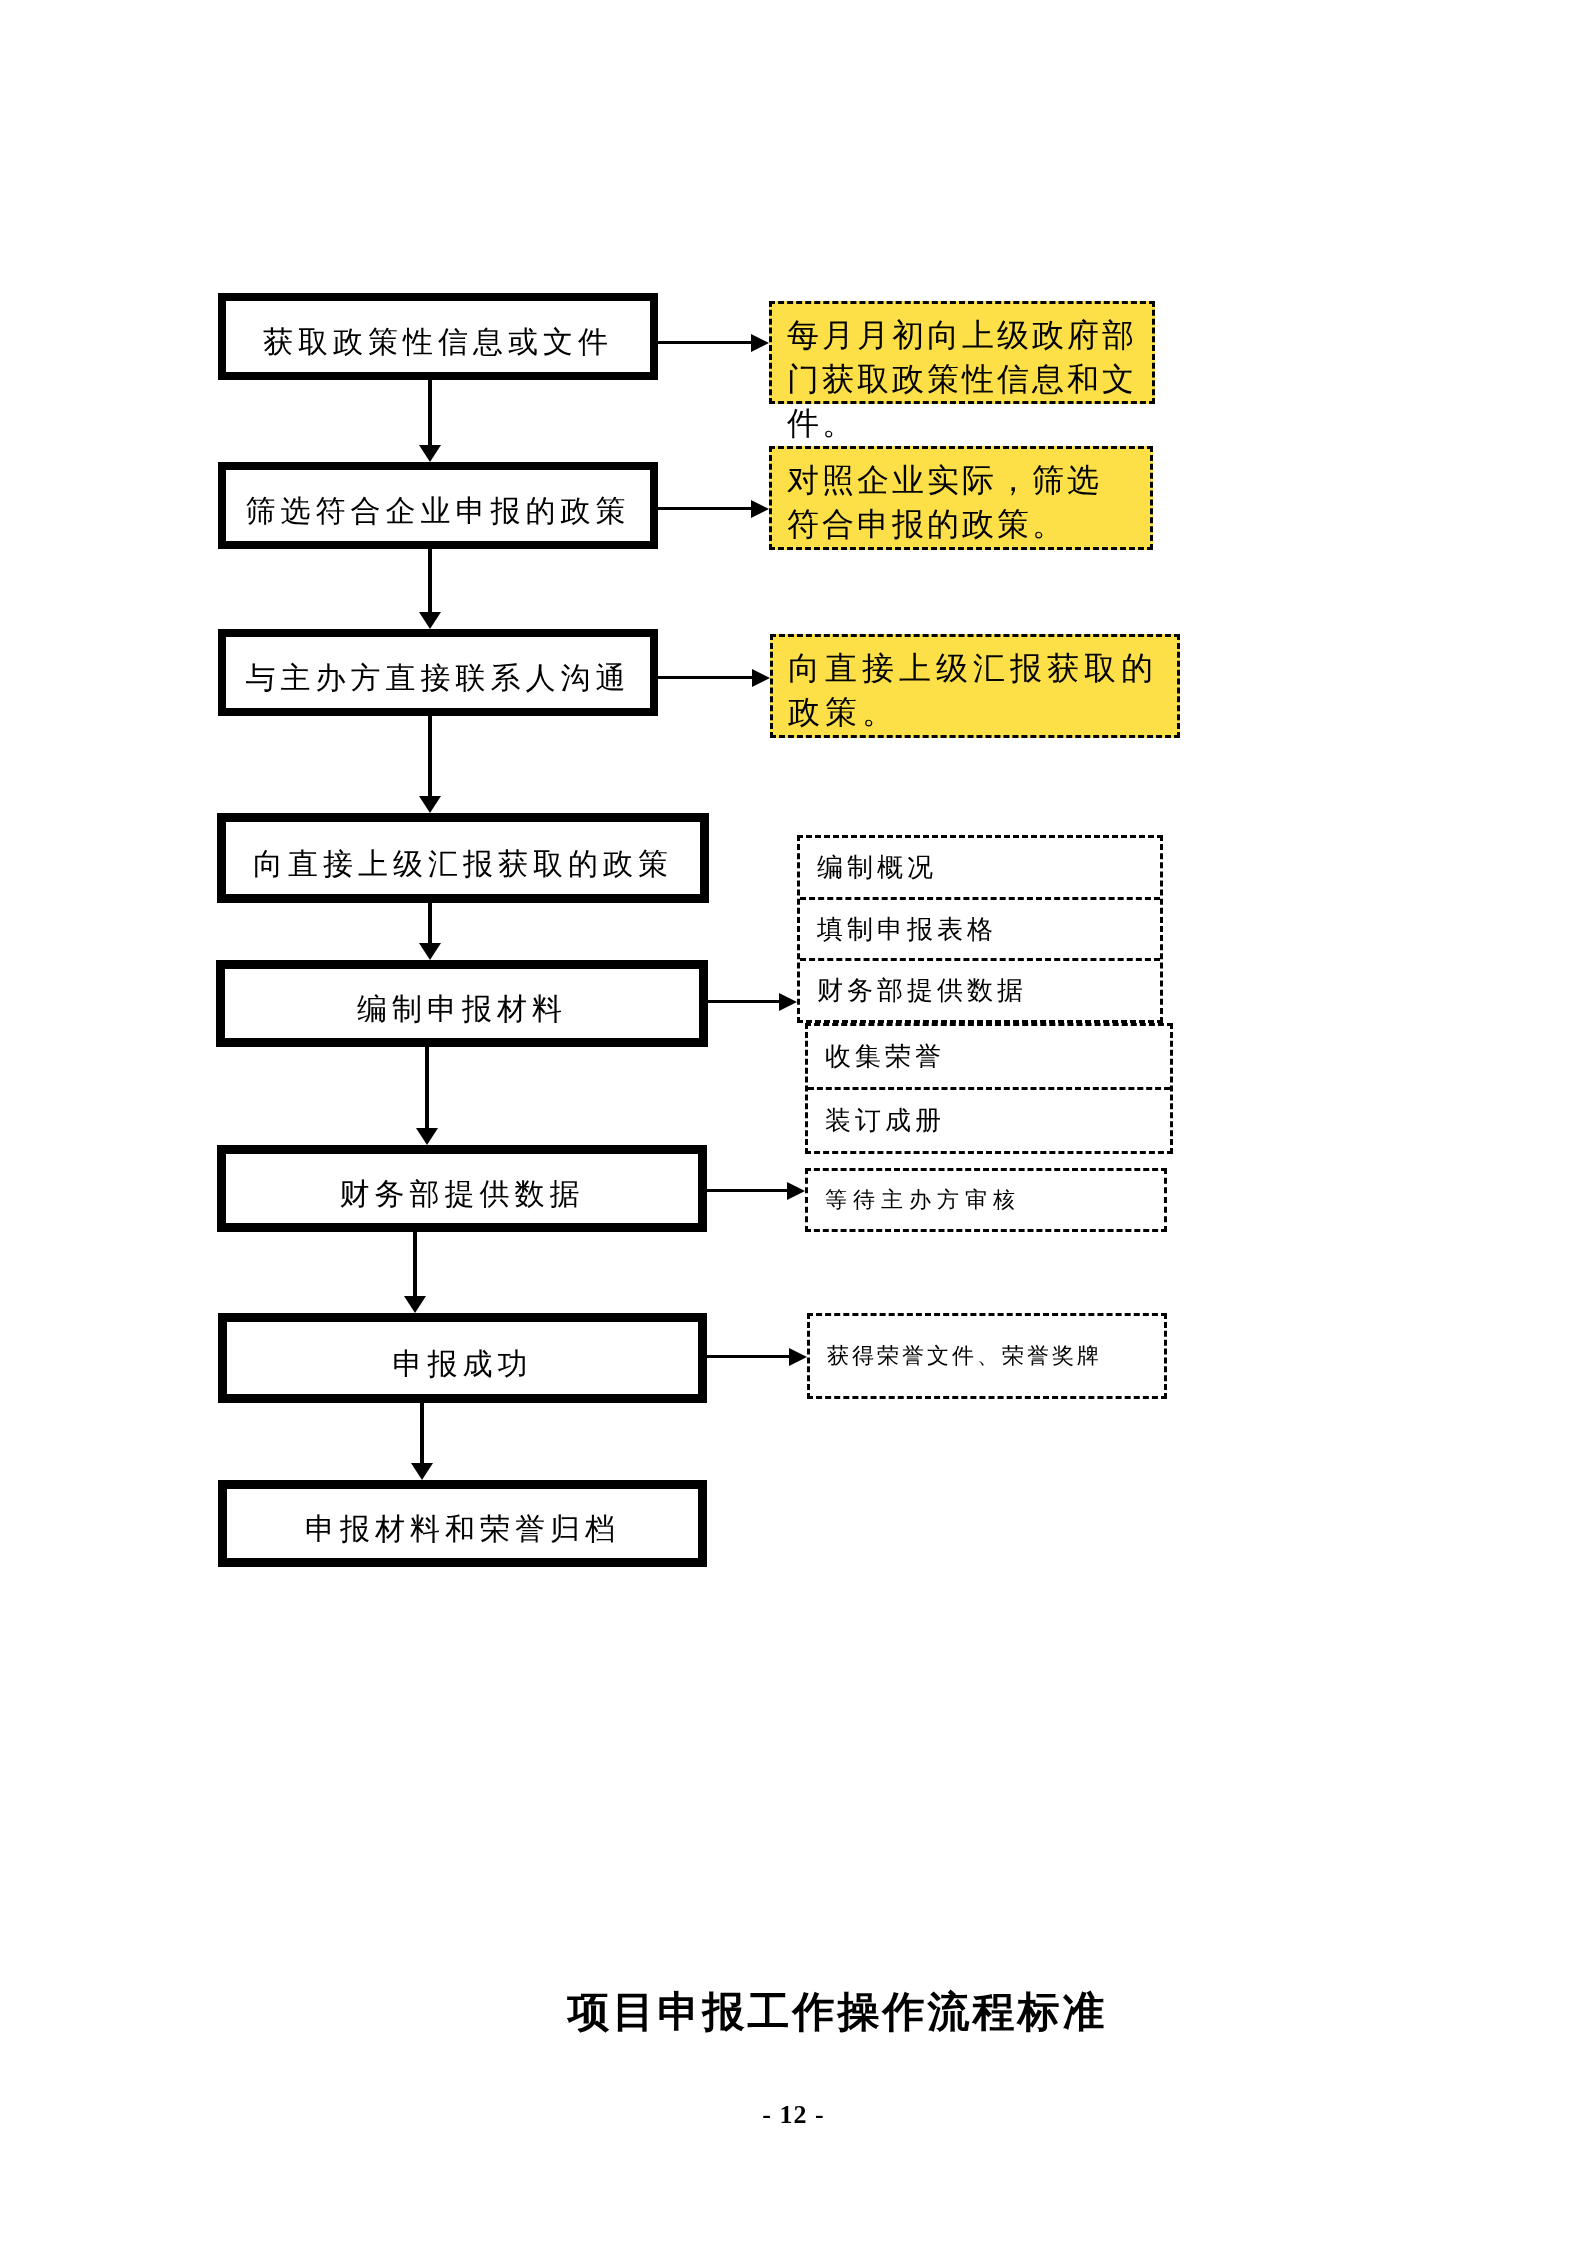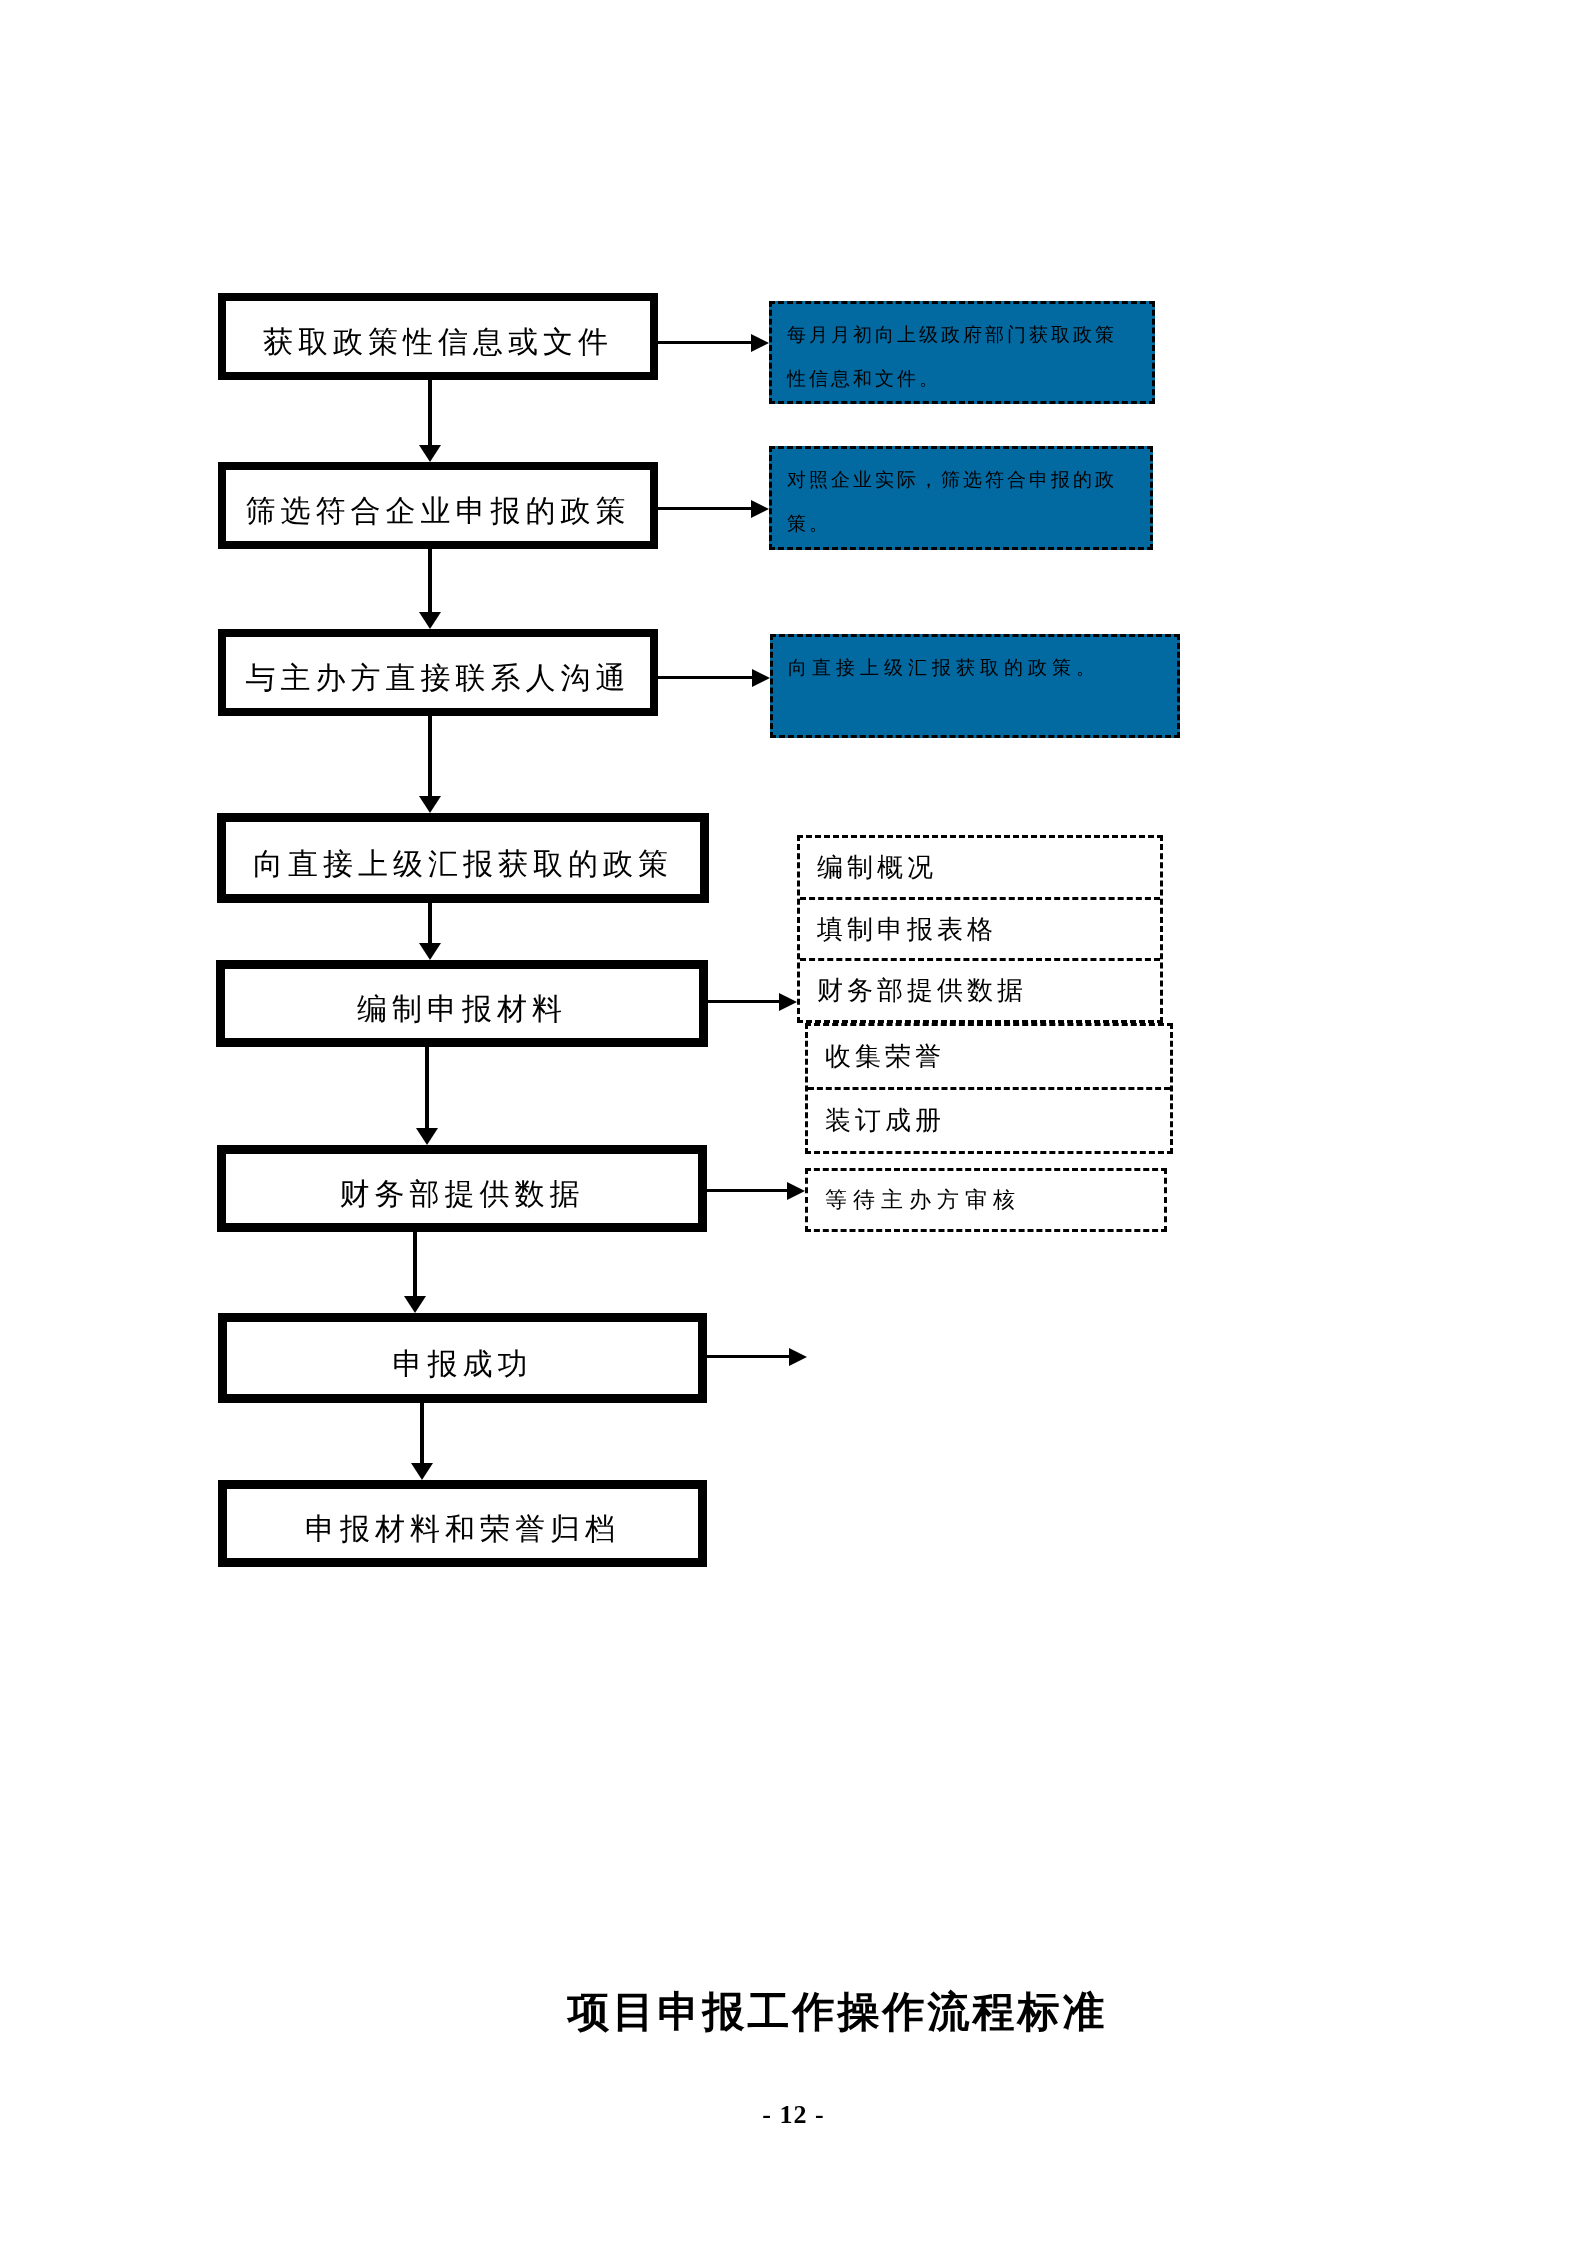--- a/index.html
+++ b/index.html
@@ -24,23 +24,23 @@
     padding-top: 12px;
     font-size: 30px;
     letter-spacing: 5px;
     white-space: nowrap;
   }
   .step.thick { border-width: 9px; }
   
   .note {
     position: absolute;
     box-sizing: border-box;
-    background: #0369a1;
+    background: #fde047;
     border: 3px dashed #000000;
-    font-size: 19px;
+    font-size: 32px;
   }
   .note .txt {
     padding: 9px 15px 0 15px;
     line-height: 44px;
     letter-spacing: 3px;
   }
   .note.sp .txt { letter-spacing: 5px; }
   .note-row-group {
     position: absolute;
     box-sizing: border-box;
@@ -184,17 +184,18 @@
   </div>
 
   <div class="note-row-group" style="left:797px; top:835px; width:366px; height:188px;">
     <div class="srow">编制概况</div>
     <div class="srow">填制申报表格</div>
     <div class="srow">财务部提供数据</div>
   </div>
 
   <div class="note-line" style="left:805px; top:1168px; width:362px; height:64px;">等待主办方审核</div>
 
+  <div class="note-line" style="left:807px; top:1313px; width:360px; height:86px; letter-spacing:3px;">获得荣誉文件、荣誉奖牌</div>
 
   <div class="doc-title">项目申报工作操作流程标准</div>
   <div class="page-num">- 12 -</div>
 
 </div>
 
 </body></html>

